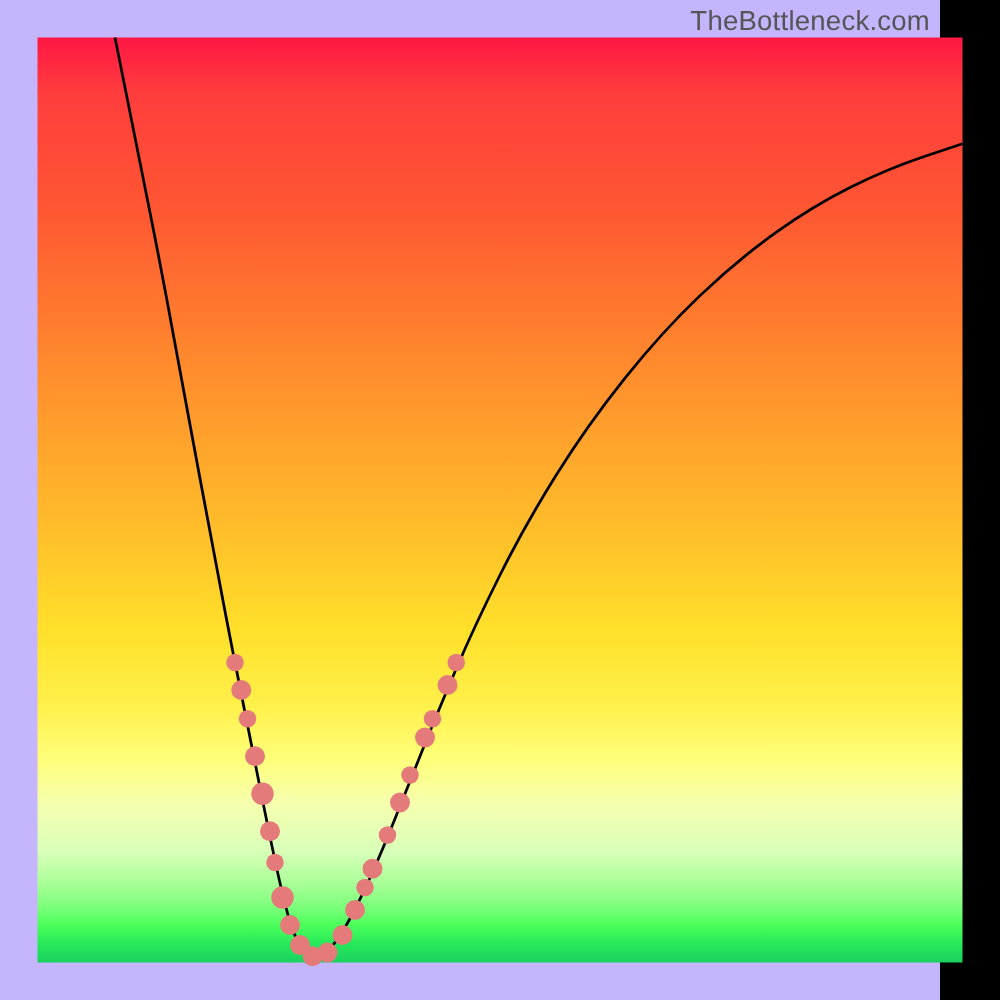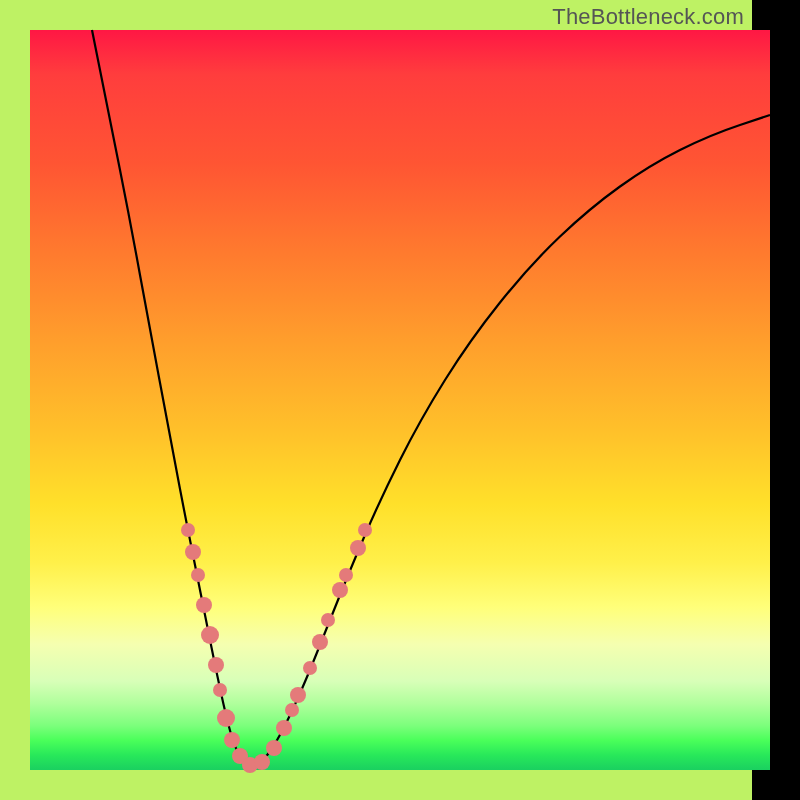--- a/index.html
+++ b/index.html
@@ -8,21 +8,21 @@
     width: 800px;
     height: 800px;
     overflow: hidden;
     background: #000;
     font-family: Arial, Helvetica, sans-serif;
   }
   .frame {
     position: relative;
     width: 752px;
     height: 800px;
-    background: #bef264;
+    background: #c4b5fd;
   }
   .plot-area {
     position: absolute;
     left: 30px;
     top: 30px;
     width: 740px;
     height: 740px;
     
     background: linear-gradient(
       to bottom,

